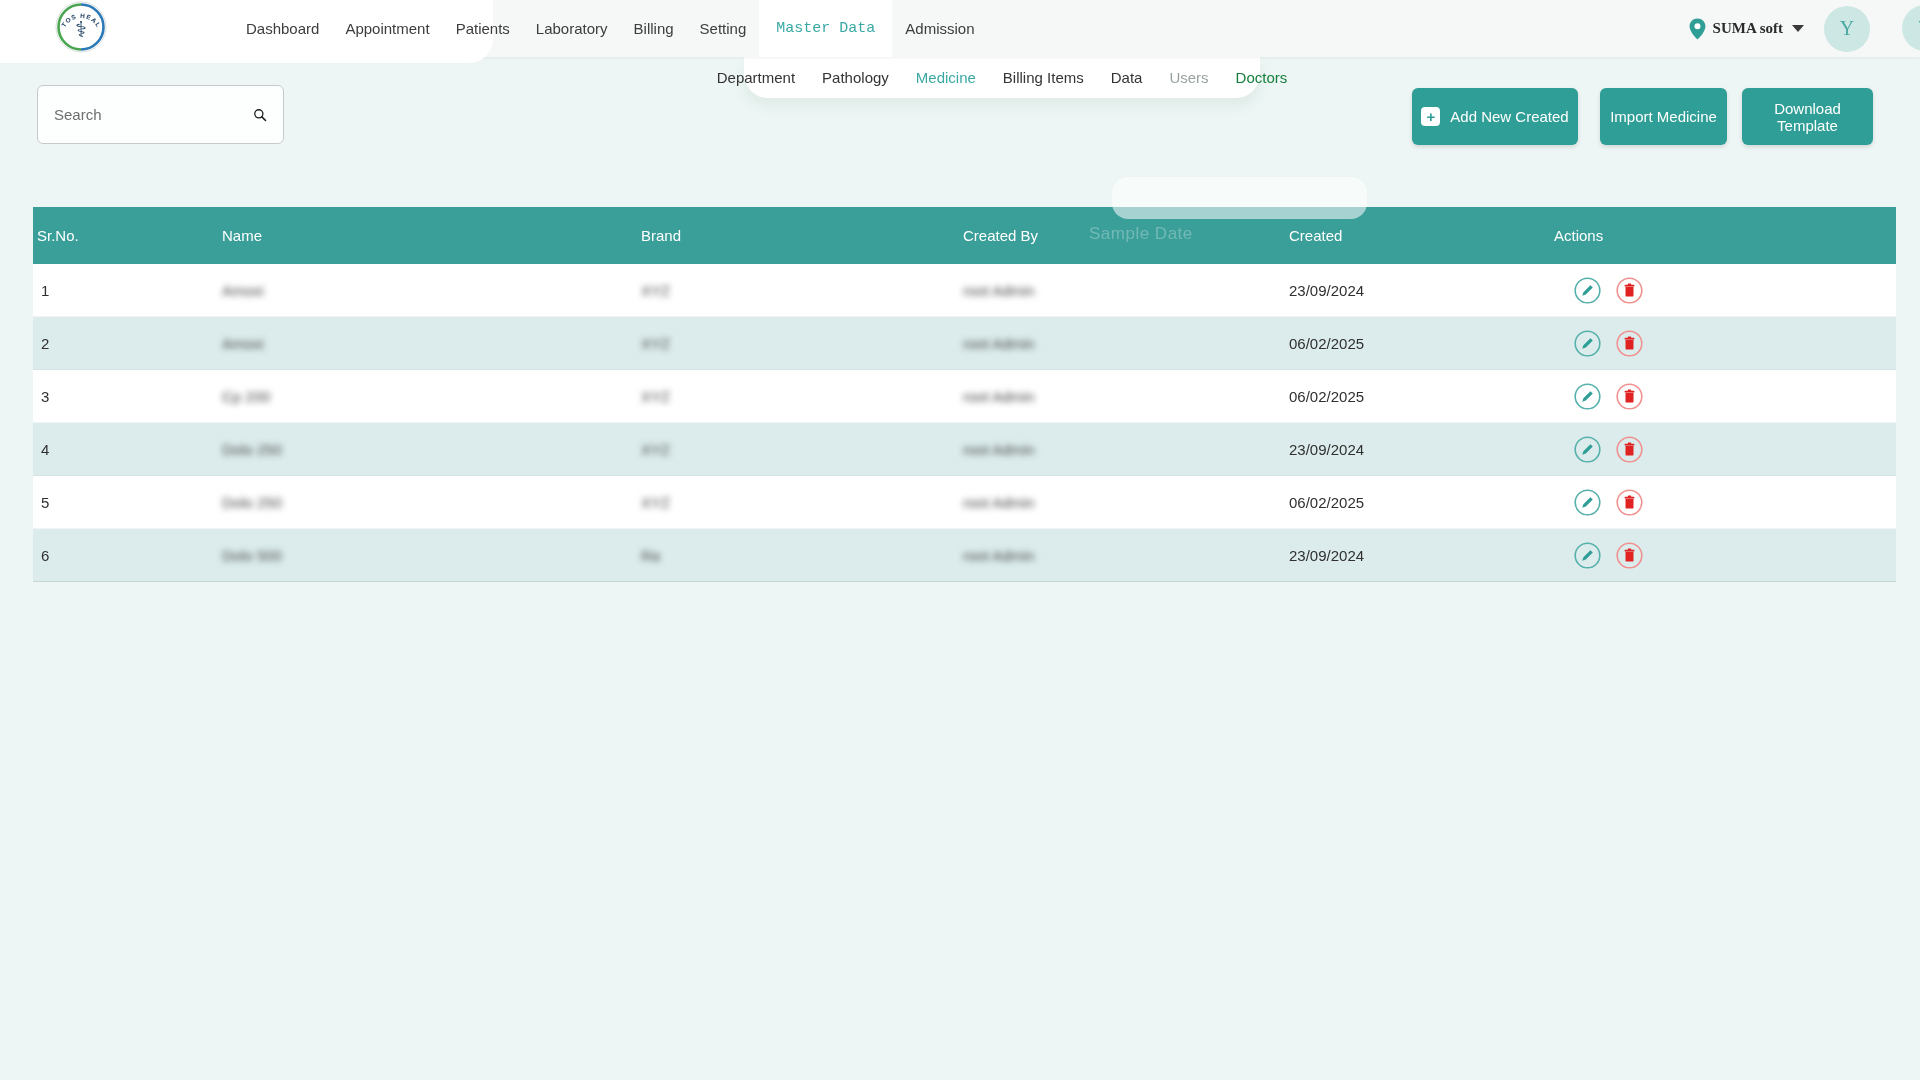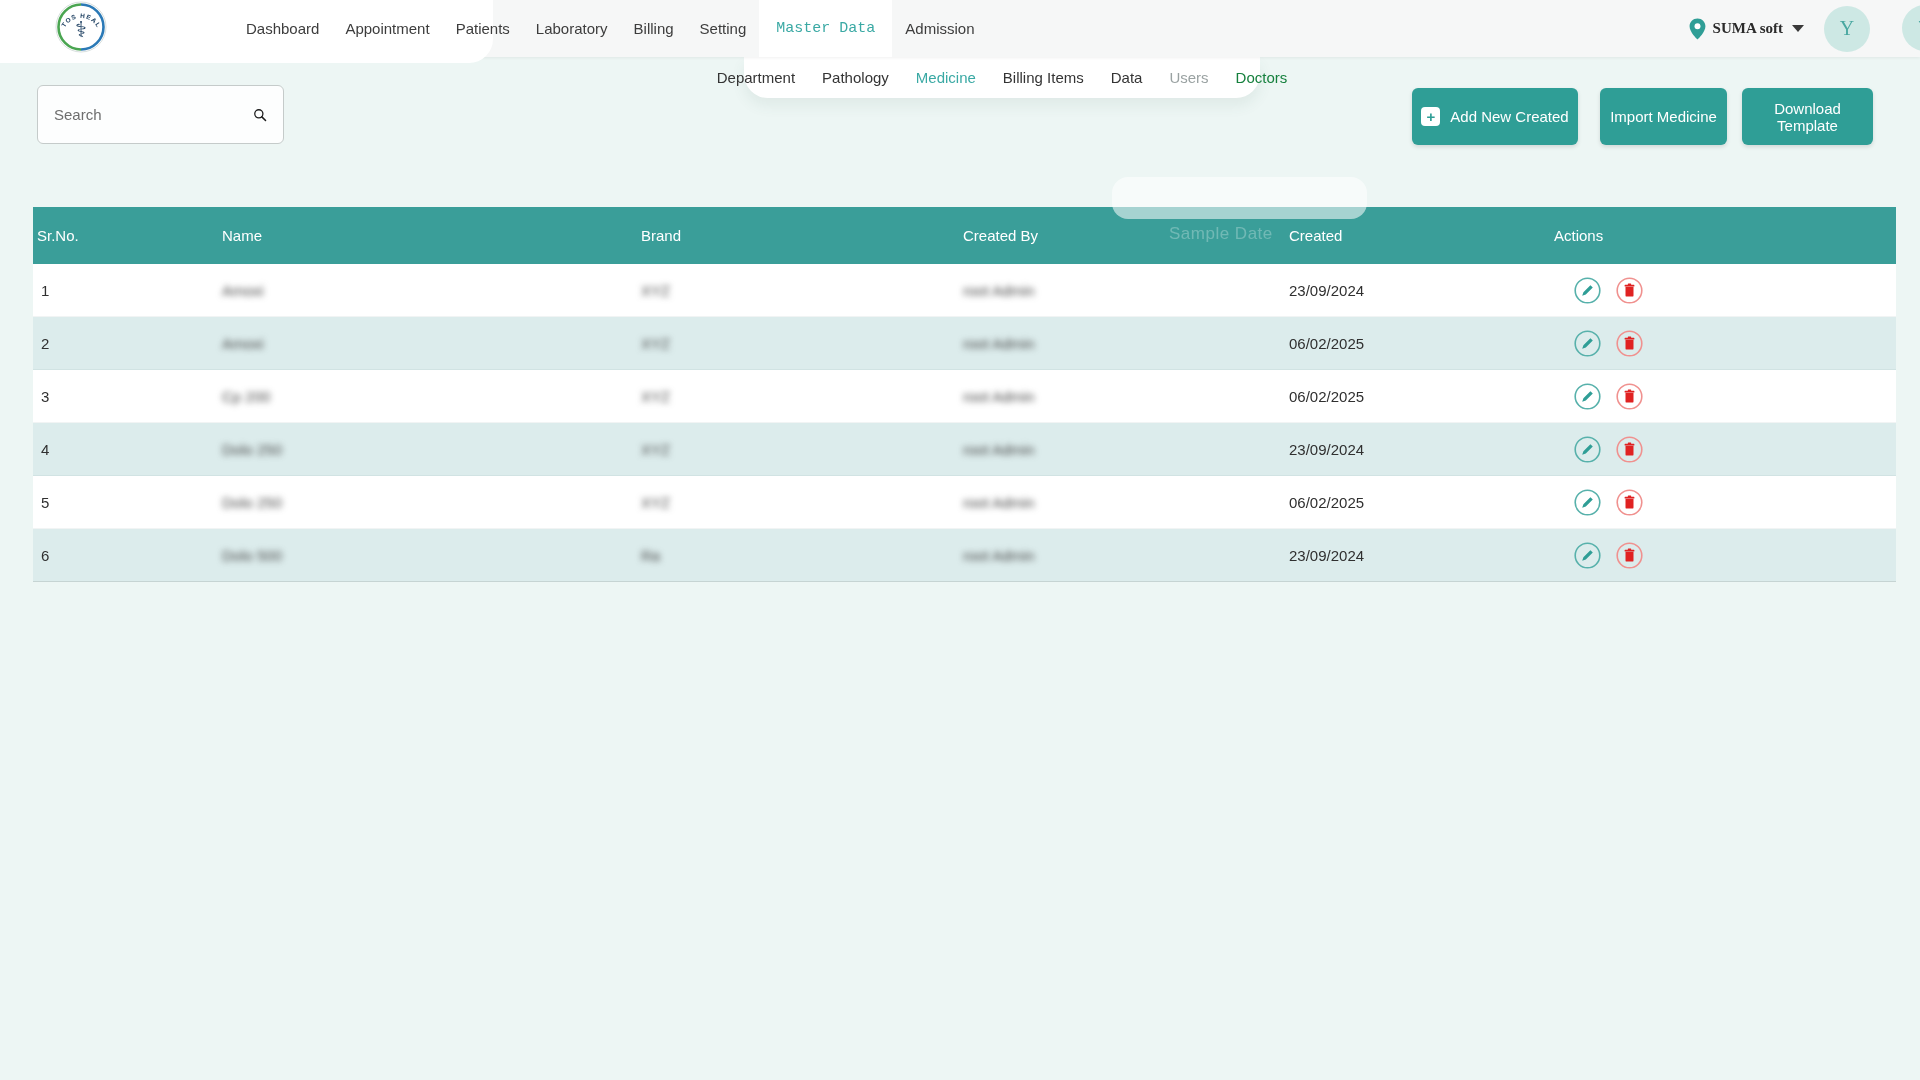--- a/index.html
+++ b/index.html
@@ -131,21 +131,21 @@
   .blurred { filter: blur(3.4px); color: #474747; }
   .actions-cell { display: flex; align-items: center; gap: 15px; padding-left: 24px; }
   .icon-btn { width: 27px; height: 27px; background: transparent; border: none; cursor: pointer; padding: 0; }
   .icon-btn svg { display: block; }
 
   .sample-card {
     position: absolute; left: 1079px; top: -30px; width: 255px; height: 42px;
     background: rgba(255,255,255,.55); border-radius: 16px;
   }
   .watermark {
-    position: absolute; left: 1136px; top: 17px;
+    position: absolute; left: 1056px; top: 17px;
     font-size: 17px; color: rgba(255,255,255,.28); letter-spacing: .5px;
   }
 </style>
 </head>
 <body>
 
 <div class="navbar">
   <div class="nav-left-white"></div>
 
   <div class="logo-badge">

